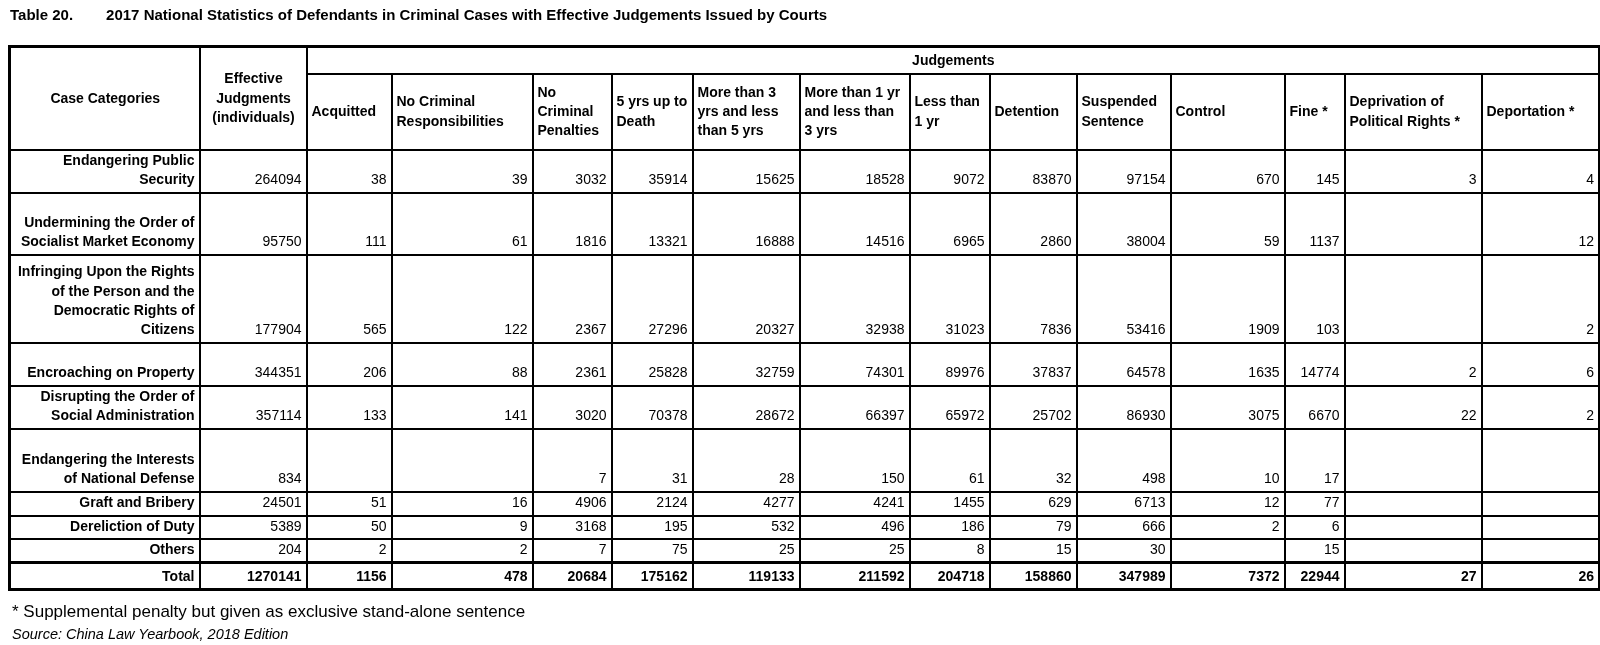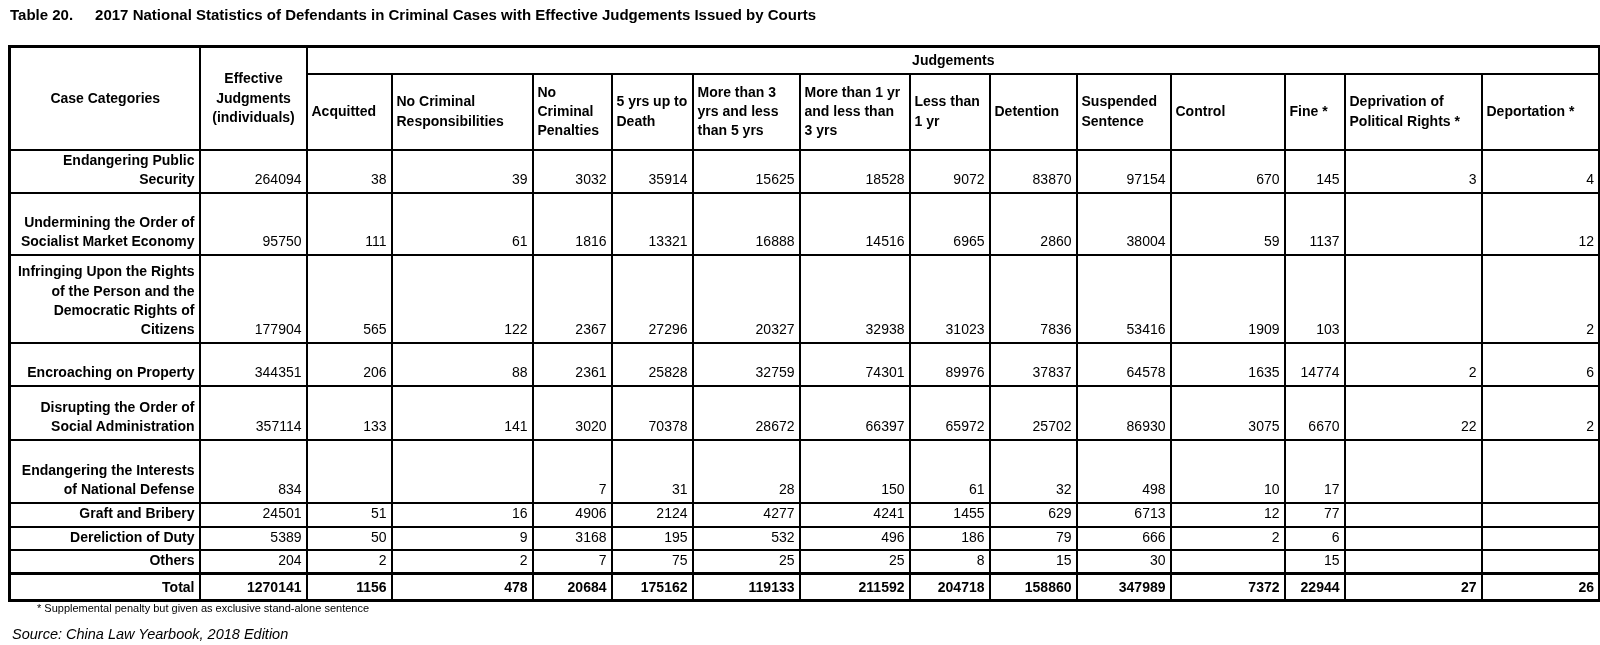--- a/index.html
+++ b/index.html
@@ -1,27 +1,27 @@
 <!DOCTYPE html>
 <html><head>
 <meta charset="utf-8">
 <style>
   html,body{margin:0;padding:0;background:#fff;}
   body{width:1600px;height:645px;position:relative;font-family:"Liberation Sans",sans-serif;color:#000;}
   .title{position:absolute;top:6px;left:10px;font-size:15px;font-weight:bold;white-space:nowrap;}
-  .title .title-text{margin-left:22px;}
+  .title .title-text{margin-left:33px;}
   table.stats{position:absolute;top:45px;left:8px;width:1590px;border-collapse:collapse;table-layout:fixed;border:3px solid #000;}
   .stats th,.stats td{border:2px solid #000;font-size:14px;line-height:1.38;overflow:hidden;}
   .stats th{font-weight:bold;text-align:left;vertical-align:middle;padding:1px 3px 1px 4px;}
   .stats th.corner,.stats th.effective,.stats th.group{text-align:center;vertical-align:middle;}
   .stats td{vertical-align:bottom;padding:0 4px 2px 4px;}
   .stats td.category{font-weight:bold;text-align:right;}
   .stats td.num{text-align:right;}
   .stats tr.total-row td{font-weight:bold;border-top:3px solid #000;}
-  .footnote{position:absolute;top:602px;left:12px;font-size:11px;margin-left:25px;}
+  .footnote{position:absolute;top:602px;left:12px;font-size:17px;}
   .source{position:absolute;top:626px;left:12px;font-size:14.5px;font-style:italic;}
 </style>
 </head>
 <body>
 
 <div class="title">
   <span>Table 20.</span><span class="title-text">2017 National Statistics of Defendants in Criminal Cases with Effective Judgements Issued by Courts</span>
 </div>
 
 <table class="stats">
@@ -126,21 +126,21 @@
         <td class="num">32759</td>
         <td class="num">74301</td>
         <td class="num">89976</td>
         <td class="num">37837</td>
         <td class="num">64578</td>
         <td class="num">1635</td>
         <td class="num">14774</td>
         <td class="num">2</td>
         <td class="num">6</td>
       </tr>
-      <tr style="height:54px">
+      <tr style="height:43px">
         <td class="category">Disrupting the Order of Social Administration</td>
         <td class="num">357114</td>
         <td class="num">133</td>
         <td class="num">141</td>
         <td class="num">3020</td>
         <td class="num">70378</td>
         <td class="num">28672</td>
         <td class="num">66397</td>
         <td class="num">65972</td>
         <td class="num">25702</td>

